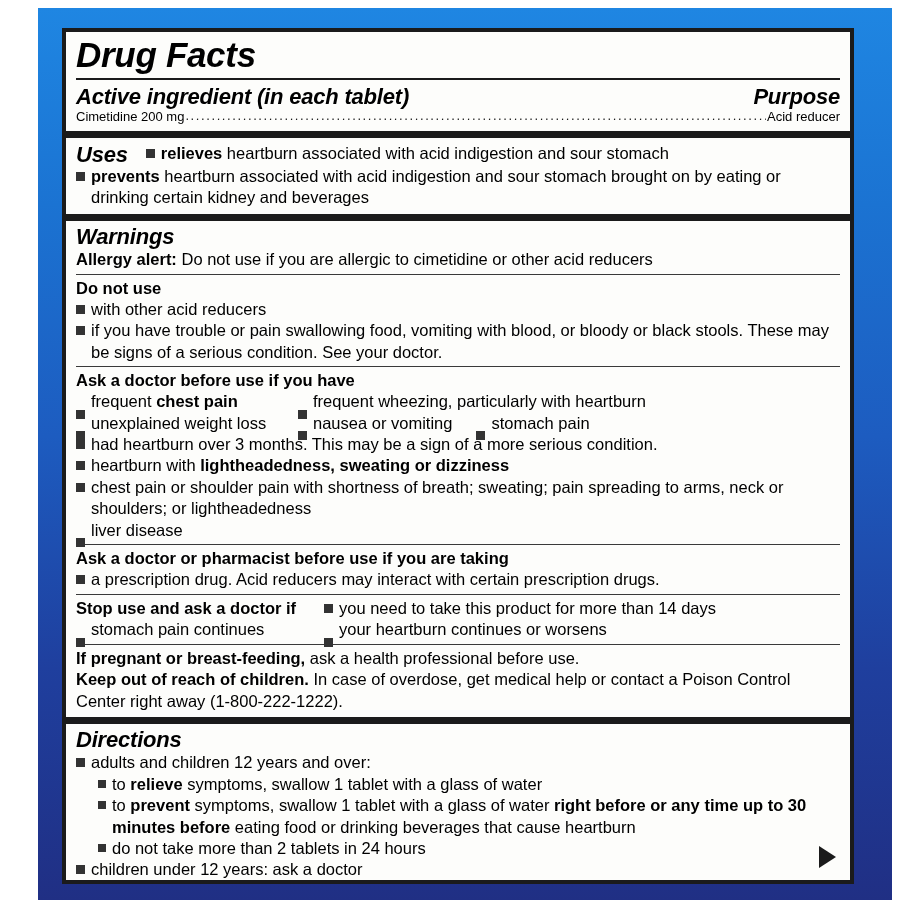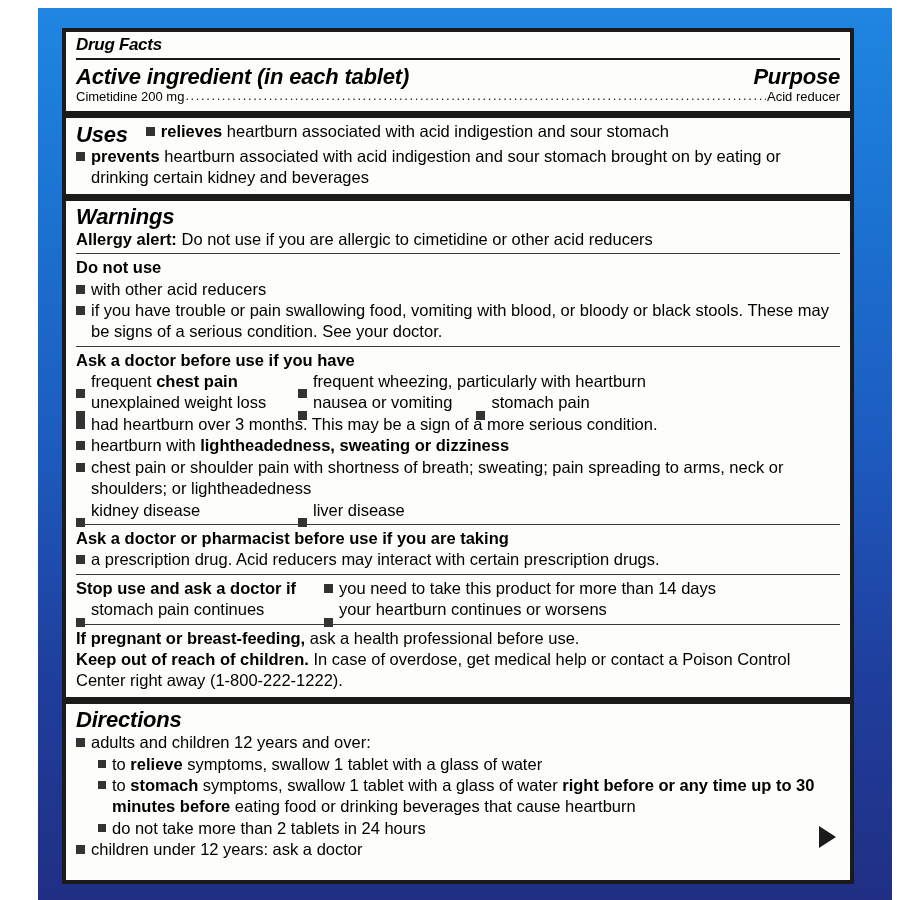--- a/index.html
+++ b/index.html
@@ -63,21 +63,21 @@
   }
   .hr-medium {
     border-top: 2.5px solid #1b1b1b;
     margin: 4px 0 4px 0;
   }
 
   
   .title {
     font-style: italic;
     font-weight: bold;
-    font-size: 17px;
+    font-size: 35px;
     letter-spacing: -0.3px;
     line-height: 1.12;
   }
   .heading-it {
     font-style: italic;
     font-weight: bold;
     font-size: 22px;
     letter-spacing: -0.2px;
     line-height: 1.15;
   }
@@ -153,21 +153,21 @@
     line-height: 1.30;
   }
   .cols > .cell { display: flex; align-items: flex-end; }
   .cell.c-a { flex: 0 0 222px; }
   .cell.c-b { flex: 0 0 auto; }
   .cell.c-c { flex: 0 0 auto; margin-left: 24px; }
 
   
   .uses-row {
     display: flex;
-    align-items: flex-start;
+    align-items: center;
   }
   .uses-row .heading-it {
     flex: 0 0 auto;
     margin-right: 18px;
     position: relative;
     top: 1px;
   }
 
   
   .stop-row { display: flex; align-items: flex-start; }
@@ -281,24 +281,20 @@
         <span class="sq"></span>
         <span class="btxt"><span>heartburn with </span><b>lightheadedness, sweating or dizziness</b></span>
       </div>
 
       <div class="bullet-line">
         <span class="sq"></span>
         <span class="btxt">chest pain or shoulder pain with shortness of breath; sweating; pain spreading to arms, neck or shoulders; or lightheadedness</span>
       </div>
 
       <div class="cols">
-        <span class="cell c-a">
-          <span class="sq"></span>
-          <span class="btxt">kidney disease</span>
-        </span>
         <span class="cell c-b">
           <span class="sq"></span>
           <span class="btxt">liver disease</span>
         </span>
       </div>
 
       <div class="hr-hairline"></div>
 
       <div class="heading-bold">Ask a doctor or pharmacist before use if you are taking</div>
       <div class="bullet-line">
@@ -341,21 +337,21 @@
         <span class="btxt">adults and children 12 years and over:</span>
       </div>
 
       <div class="bullet-line indent-1">
         <span class="sq small"></span>
         <span class="btxt"><span>to </span><b>relieve</b><span> symptoms, swallow 1 tablet with a glass of water</span></span>
       </div>
 
       <div class="bullet-line indent-1">
         <span class="sq small"></span>
-        <span class="btxt"><span>to </span><b>stomach</b><span> symptoms, swallow 1 tablet with a glass of water </span><b>right before or any time up to 30 minutes before</b><span> eating food or drinking beverages that cause heartburn</span></span>
+        <span class="btxt"><span>to </span><b>prevent</b><span> symptoms, swallow 1 tablet with a glass of water </span><b>right before or any time up to 30 minutes before</b><span> eating food or drinking beverages that cause heartburn</span></span>
       </div>
 
       <div class="bullet-line indent-1">
         <span class="sq small"></span>
         <span class="btxt">do not take more than 2 tablets in 24 hours</span>
       </div>
 
       <div class="bullet-line">
         <span class="sq"></span>
         <span class="btxt">children under 12 years: ask a doctor</span>

